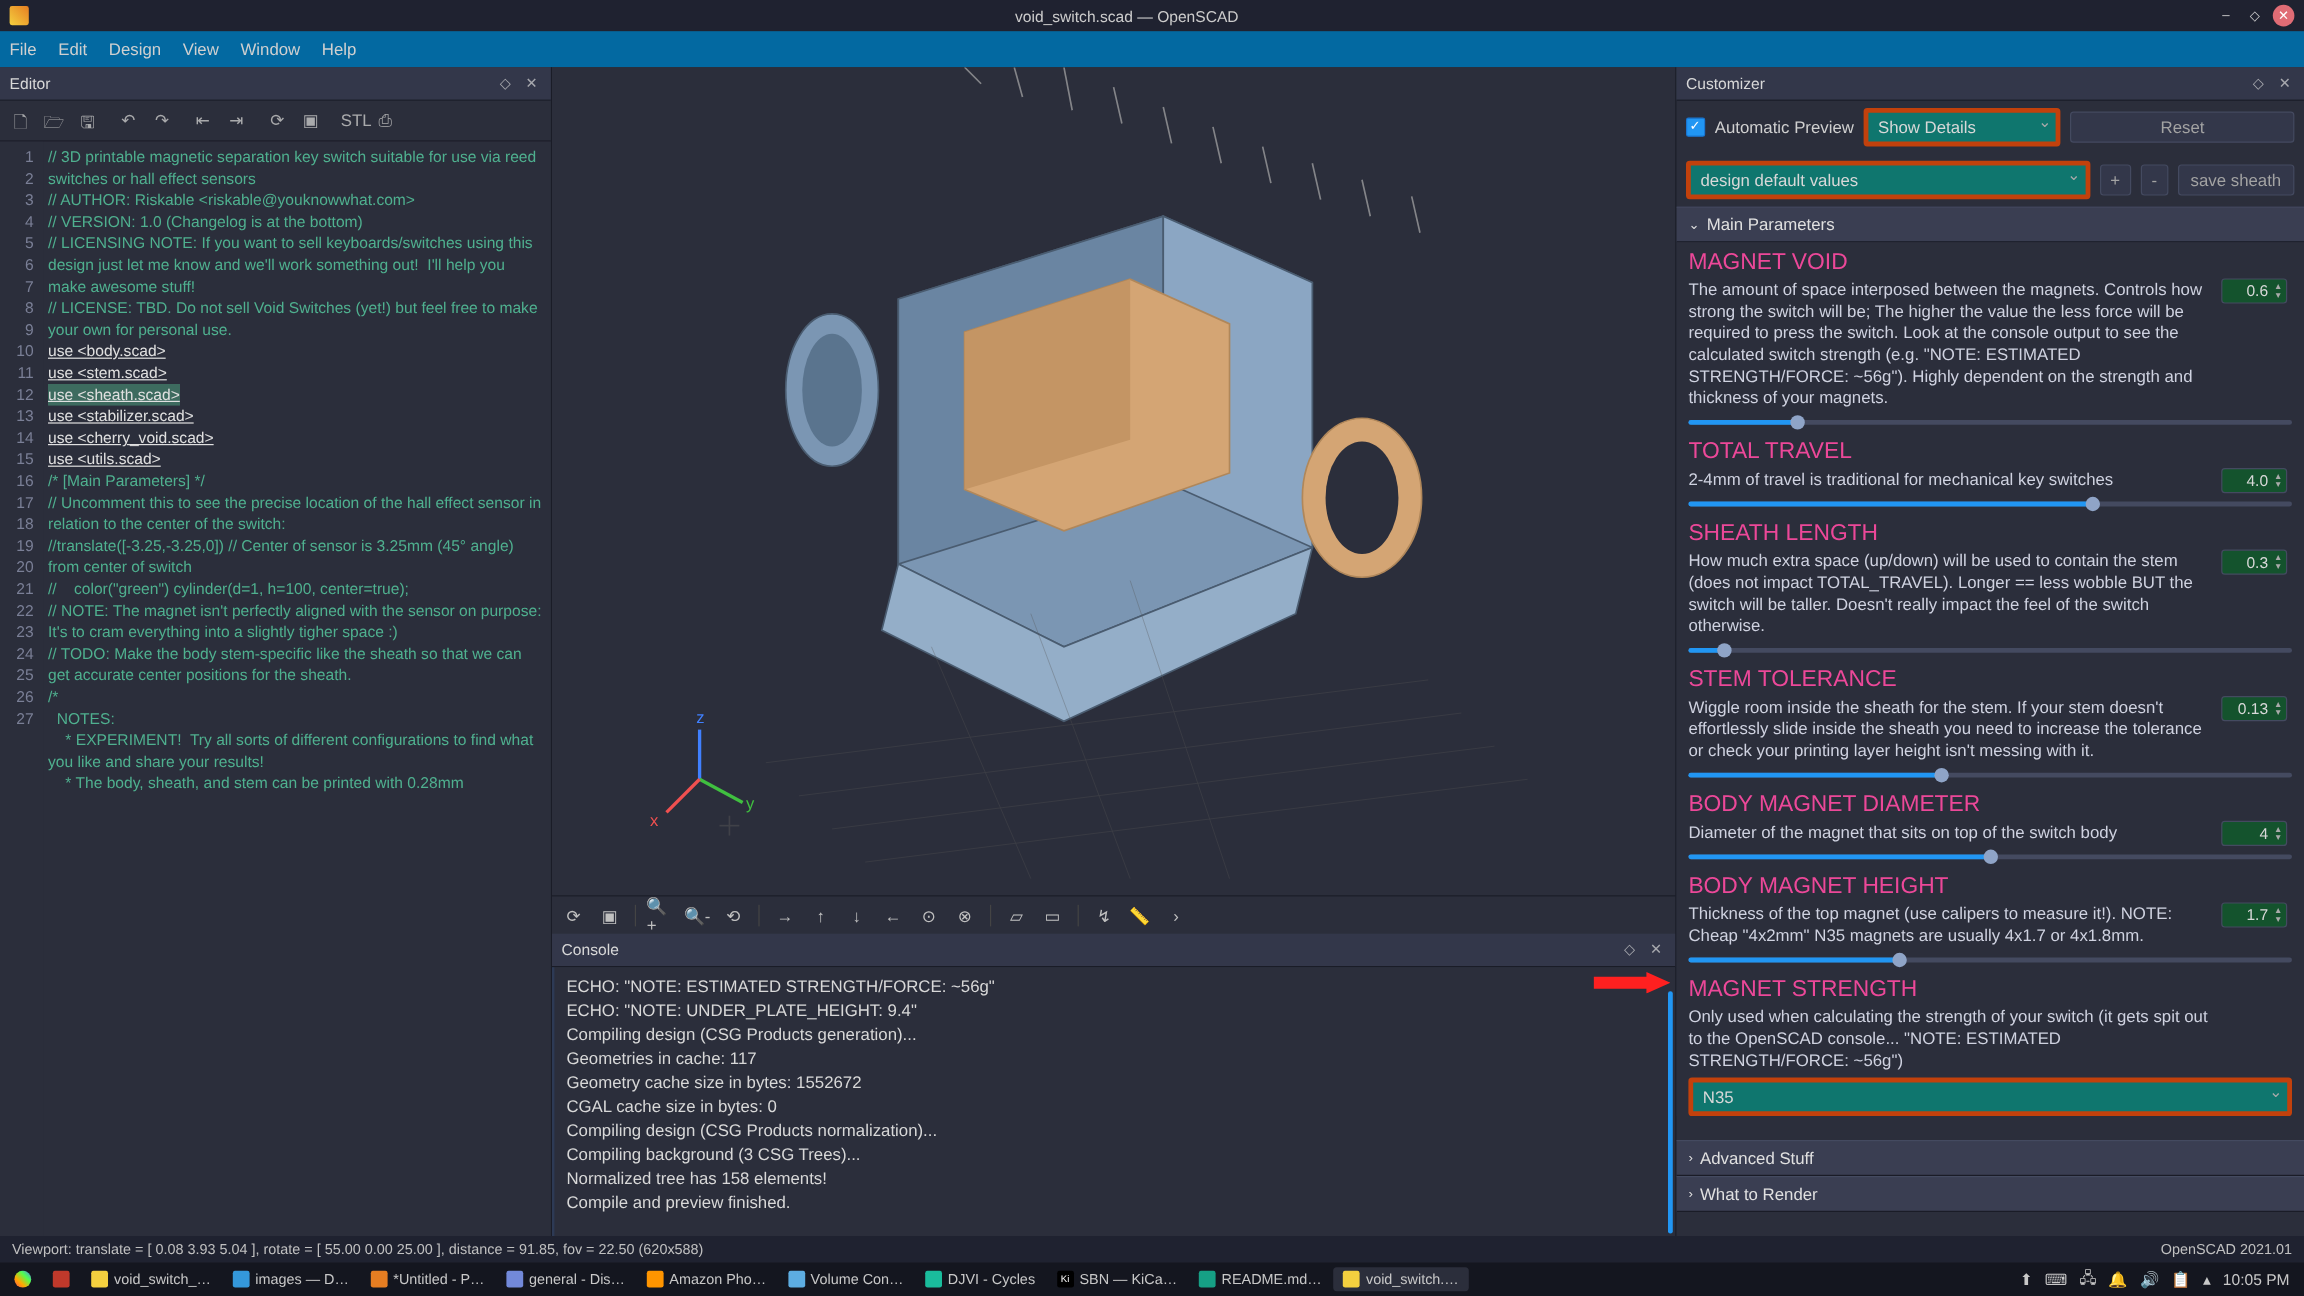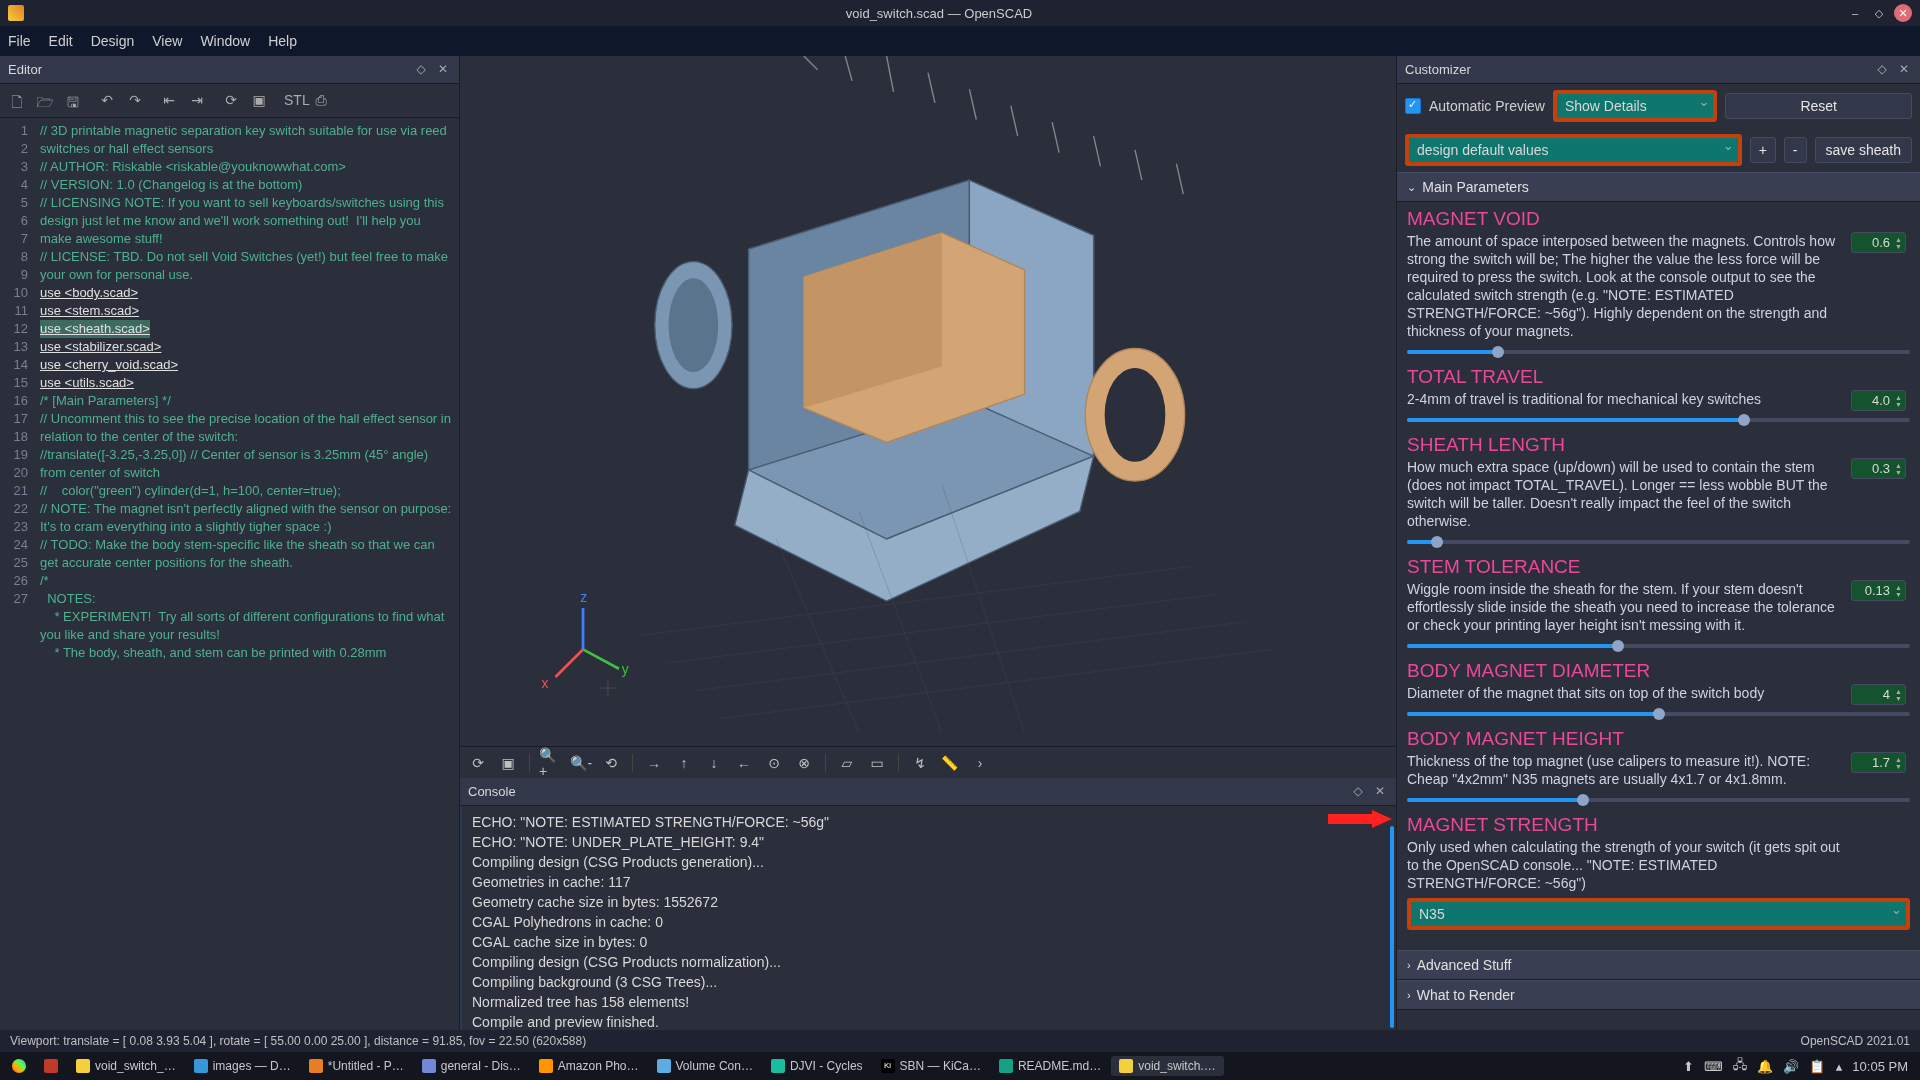--- a/index.html
+++ b/index.html
@@ -3,21 +3,21 @@
 <meta charset="utf-8">
 <style>
 * { box-sizing: border-box; margin: 0; padding: 0; font-family: -apple-system, "Segoe UI", sans-serif; }
 body { background: #2b2e3b; color: #d0d0d0; font-size: 13px; width: 1920px; height: 1080px; overflow: hidden; display: flex; flex-direction: column; }
 .titlebar { height: 26px; background: #1f2230; display: flex; align-items: center; padding: 0 8px; font-size: 13px; color: #ccc; }
 .titlebar .app-icon { width: 16px; height: 16px; background: linear-gradient(45deg,#f4d03f,#e67e22); border-radius: 2px; margin-right: 8px; }
 .titlebar .title { flex: 1; text-align: center; }
 .titlebar .wincontrols { display: flex; gap: 6px; }
 .winbtn { width: 18px; height: 18px; border-radius: 50%; display: flex; align-items: center; justify-content: center; font-size: 11px; }
 .winbtn.min { color:#ccc; } .winbtn.max { color:#ccc; } .winbtn.close { background:#e06c75; color:#fff; }
-.menubar { height: 30px; background: #0f172a; display: flex; align-items: center; padding: 0 8px; gap: 18px; font-size: 14px; color: #d0d0d0; }
+.menubar { height: 30px; background: #0369a1; display: flex; align-items: center; padding: 0 8px; gap: 18px; font-size: 14px; color: #d0d0d0; }
 .menubar span { cursor: pointer; }
 .main { flex: 1; display: flex; min-height: 0; }
 .panel-left { width: 460px; display: flex; flex-direction: column; border-right: 1px solid #1a1c27; }
 .panel-center { flex: 1; display: flex; flex-direction: column; border-right: 1px solid #1a1c27; min-width: 0; }
 .panel-right { width: 523px; display: flex; flex-direction: column; }
 .pane-header { height: 28px; background: #33374a; display: flex; align-items: center; padding: 0 8px; font-size: 13px; color: #d8d8d8; border-bottom: 1px solid #1a1c27; }
 .pane-header .spacer { flex: 1; }
 .pane-header .hbtn { width: 16px; height: 16px; margin-left: 6px; opacity: 0.7; text-align: center; font-size: 12px; cursor: pointer; }
 .toolbar { height: 34px; background: #2b2e3b; display: flex; align-items: center; padding: 0 8px; gap: 16px; border-bottom: 1px solid #1a1c27; }
 .toolbar .tgroup { display: flex; gap: 10px; }
@@ -36,21 +36,21 @@
 .view-toolbar .sep { width: 1px; height: 18px; background: #444; margin: 0 3px; }
 .console-wrap { display: flex; flex-direction: column; height: 252px; }
 .console { flex: 1; background: #2b2e3b; padding: 6px 10px; overflow: auto; font-size: 14px; line-height: 20px; color: #d8d8d8; border-left: 2px solid #3f8cff22; position: relative; }
 .console::after { content:""; position:absolute; right:2px; top:20px; bottom:2px; width:4px; background:#2196f3; border-radius:2px; }
 .cust-body { flex: 1; overflow: auto; padding: 0; }
 .cust-row { display: flex; align-items: center; padding: 6px 8px; gap: 8px; }
 .cust-row label { font-size: 14px; }
 .select { background: #0f766e; border: 4px solid #c2410c; border-radius: 3px; padding: 4px 28px 4px 8px; color: #d8d8d8; font-size: 14px; width: 100%; appearance: none; position: relative; }
 .select-wrap { position: relative; flex: 1; }
 .select-wrap::after { content: "⌄"; position: absolute; right: 8px; top: 4px; color: #aaa; pointer-events: none; }
-.btn { background: #33374a; border: 1px solid #444a60; border-radius: 3px; padding: 4px 10px; color: #e5e5e5; font-size: 14px; cursor: pointer; }
+.btn { background: #33374a; border: 1px solid #444a60; border-radius: 3px; padding: 4px 10px; color: #a3a3a3; font-size: 14px; cursor: pointer; }
 .btn.small { padding: 4px 8px; }
 .cbx { width: 16px; height: 16px; background: #2196f3; border: 1px solid #1976d2; border-radius: 2px; display: inline-block; position: relative; }
 .cbx::after { content: "✓"; color: #fff; font-size: 11px; position: absolute; left: 2px; top: -1px; }
 .section-header { background: #3a3e52; padding: 6px 10px; font-size: 14px; color: #e0e0e0; display: flex; align-items: center; gap: 6px; border-top: 1px solid #444a60; border-bottom: 1px solid #1a1c27; cursor: pointer; }
 .param { padding: 6px 10px 0 10px; }
 .param .pname { font-size: 19px; font-weight: 400; color: #ec4899; }
 .param .pdesc { font-size: 14px; color: #cfd2e0; margin-top: 2px; line-height: 18px; padding-right: 70px; position: relative; }
 .param .pval { position: absolute; right: 4px; top: 0; display: flex; align-items: center; gap: 0; }
 .spinbox { display: flex; align-items: center; background: #14532d; border: 1px solid #444a60; border-radius: 3px; overflow: hidden; }
 .spinbox input { width: 40px; background: transparent; border: none; color: #d8d8d8; text-align: right; padding: 2px 2px; font-size: 13px; outline: none; }
@@ -295,21 +295,20 @@
         <div class="arrow-overlay" style="right:4px;top:4px;">
           <svg width="64" height="18">
               <polygon points="0,4 44,4 44,0 64,9 44,18 44,14 0,14" fill="#ff2020"></polygon>
             </svg>
         </div>
       <div>ECHO: "NOTE: ESTIMATED STRENGTH/FORCE: ~56g"</div>
           <div>ECHO: "NOTE: UNDER_PLATE_HEIGHT: 9.4"</div>
           <div>Compiling design (CSG Products generation)...</div>
           <div>Geometries in cache: 117</div>
           <div>Geometry cache size in bytes: 1552672</div>
-          <div>CGAL Polyhedrons in cache: 0</div>
           <div>CGAL cache size in bytes: 0</div>
           <div>Compiling design (CSG Products normalization)...</div>
           <div>Compiling background (3 CSG Trees)...</div>
           <div>Normalized tree has 158 elements!</div>
           <div>Compile and preview finished.</div>
         </div>
     </div>
   </div>
 
   <div class="panel-right">

